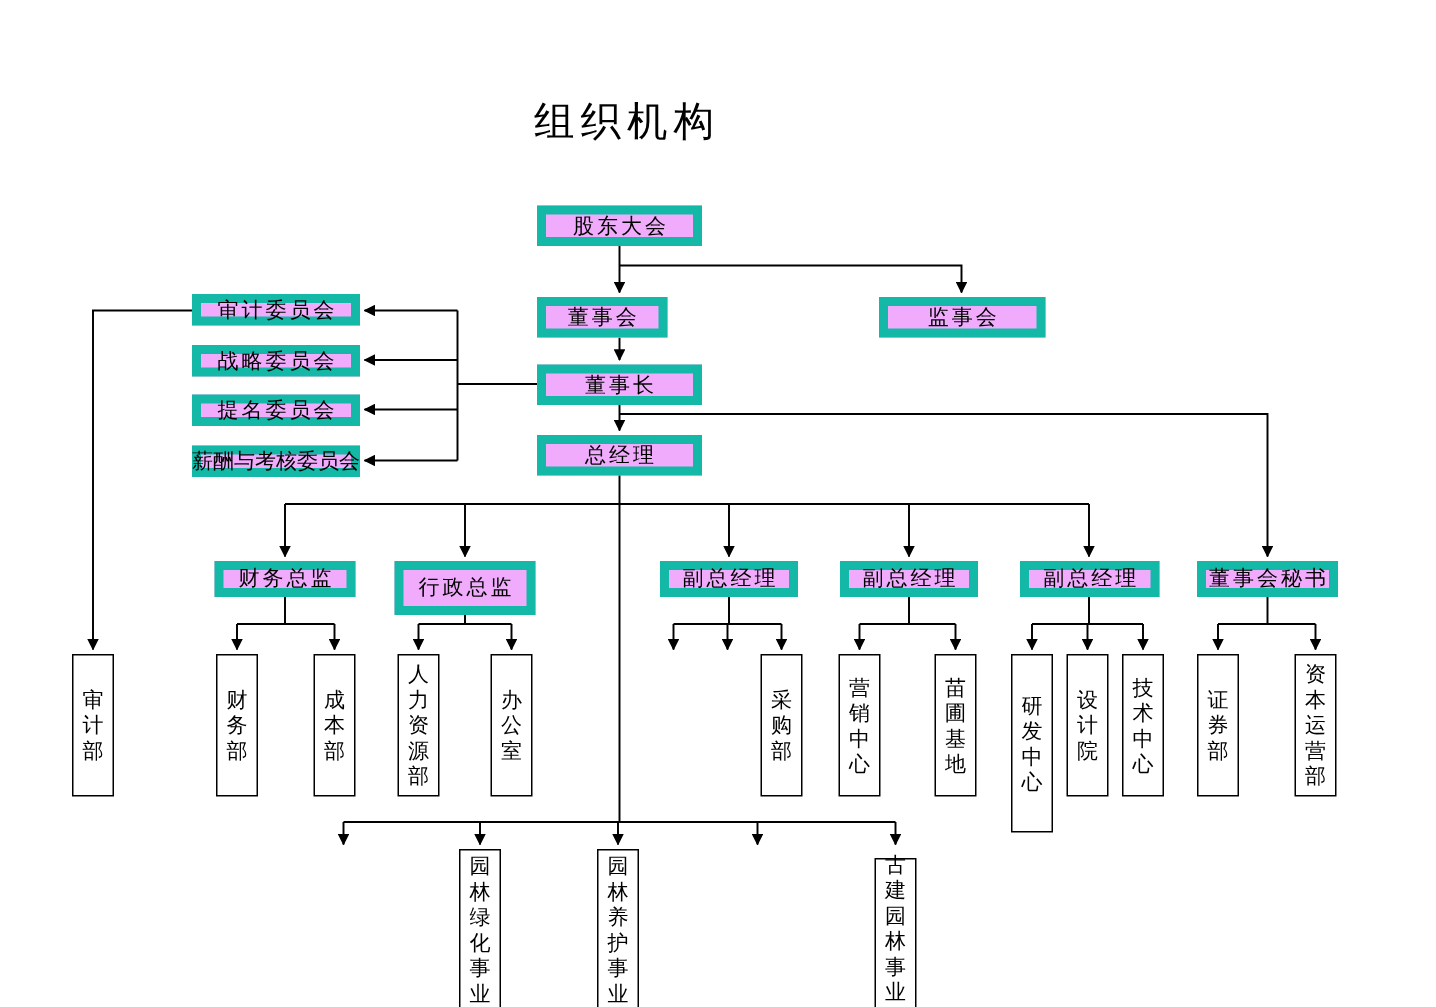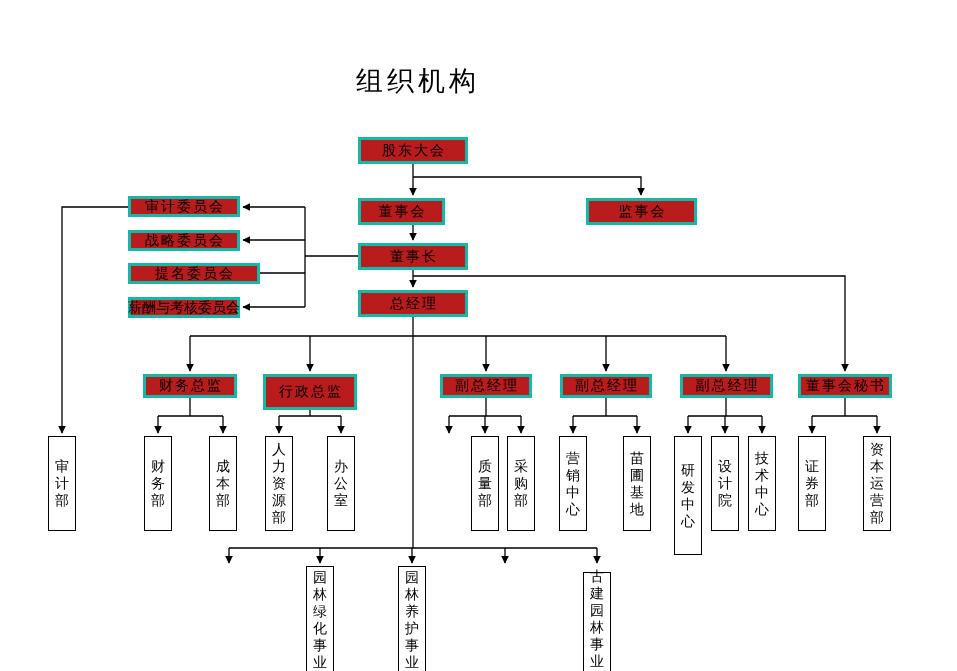--- a/index.html
+++ b/index.html
@@ -6,21 +6,21 @@
   .stage{
     position:relative;width:957px;height:671px;background:#fff;overflow:hidden;
     font-family:"Liberation Sans","DejaVu Sans",sans-serif;color:#000;margin-top:43px;
   }
   .title{
     position:absolute;left:348px;top:20px;width:140px;text-align:center;
     font-size:27px;letter-spacing:4px;white-space:nowrap;
   }
   .wires{position:absolute;left:0;top:0;}
   .hbox{
-    position:absolute;box-sizing:border-box;border:3px solid #14b8a6;background:#b91c1c;
+    position:absolute;box-sizing:border-box;border:6px solid #14b8a6;background:#f0abfc;
     display:flex;align-items:center;justify-content:center;
     font-size:14px;letter-spacing:2px;white-space:nowrap;text-indent:2px;
   }
   .hbox.tight{letter-spacing:0;font-size:14px;text-indent:0;}
   .vbox{
     position:absolute;box-sizing:border-box;border:1px solid #000;background:#fff;
     width:28px;display:flex;align-items:center;justify-content:center;
     text-align:center;font-size:14px;line-height:17px;word-break:break-all;
     letter-spacing:0;padding:2px 0;
   }
@@ -98,36 +98,35 @@
   </svg>
 
   <div class="hbox" style="left:358px;top:94px;width:110px;height:27px">股东大会</div>
   <div class="hbox" style="left:358px;top:155px;width:87px;height:27px">董事会</div>
   <div class="hbox" style="left:586px;top:155px;width:111px;height:27px">监事会</div>
   <div class="hbox" style="left:358px;top:200px;width:110px;height:27px">董事长</div>
   <div class="hbox" style="left:358px;top:247px;width:110px;height:27px">总经理</div>
 
   <div class="hbox" style="left:128px;top:153px;width:112px;height:21px">审计委员会</div>
   <div class="hbox" style="left:128px;top:187px;width:112px;height:21px">战略委员会</div>
-  <div class="hbox" style="left:128px;top:220px;width:132px;height:21px">提名委员会</div>
+  <div class="hbox" style="left:128px;top:220px;width:112px;height:21px">提名委员会</div>
   <div class="hbox tight" style="left:128px;top:254px;width:112px;height:21px">薪酬与考核委员会</div>
 
   <div class="hbox" style="left:143px;top:331px;width:94px;height:24px">财务总监</div>
   <div class="hbox" style="left:263px;top:331px;width:94px;height:36px">行政总监</div>
   <div class="hbox" style="left:440px;top:331px;width:92px;height:24px">副总经理</div>
   <div class="hbox" style="left:560px;top:331px;width:92px;height:24px">副总经理</div>
   <div class="hbox" style="left:680px;top:331px;width:93px;height:24px">副总经理</div>
   <div class="hbox" style="left:798px;top:331px;width:94px;height:24px">董事会秘书</div>
 
   <div class="vbox" style="left:48px;top:393px;height:95px">审计部</div>
   <div class="vbox" style="left:144px;top:393px;height:95px">财务部</div>
   <div class="vbox" style="left:209px;top:393px;height:95px">成本部</div>
   <div class="vbox" style="left:265px;top:393px;height:95px">人力资源部</div>
   <div class="vbox" style="left:327px;top:393px;height:95px">办公室</div>
-  <div class="vbox" style="left:471px;top:393px;height:95px">质量部</div>
   <div class="vbox" style="left:507px;top:393px;height:95px">采购部</div>
   <div class="vbox" style="left:559px;top:393px;height:95px">营销中心</div>
   <div class="vbox" style="left:623px;top:393px;height:95px">苗圃基地</div>
   <div class="vbox" style="left:674px;top:393px;height:119px">研发中心</div>
   <div class="vbox" style="left:711px;top:393px;height:95px">设计院</div>
   <div class="vbox" style="left:748px;top:393px;height:95px">技术中心</div>
   <div class="vbox" style="left:798px;top:393px;height:95px">证券部</div>
   <div class="vbox" style="left:863px;top:393px;height:95px">资本运营部</div>
 
   <div class="vbox" style="left:306px;top:523px;height:125px">园林绿化事业部</div>

